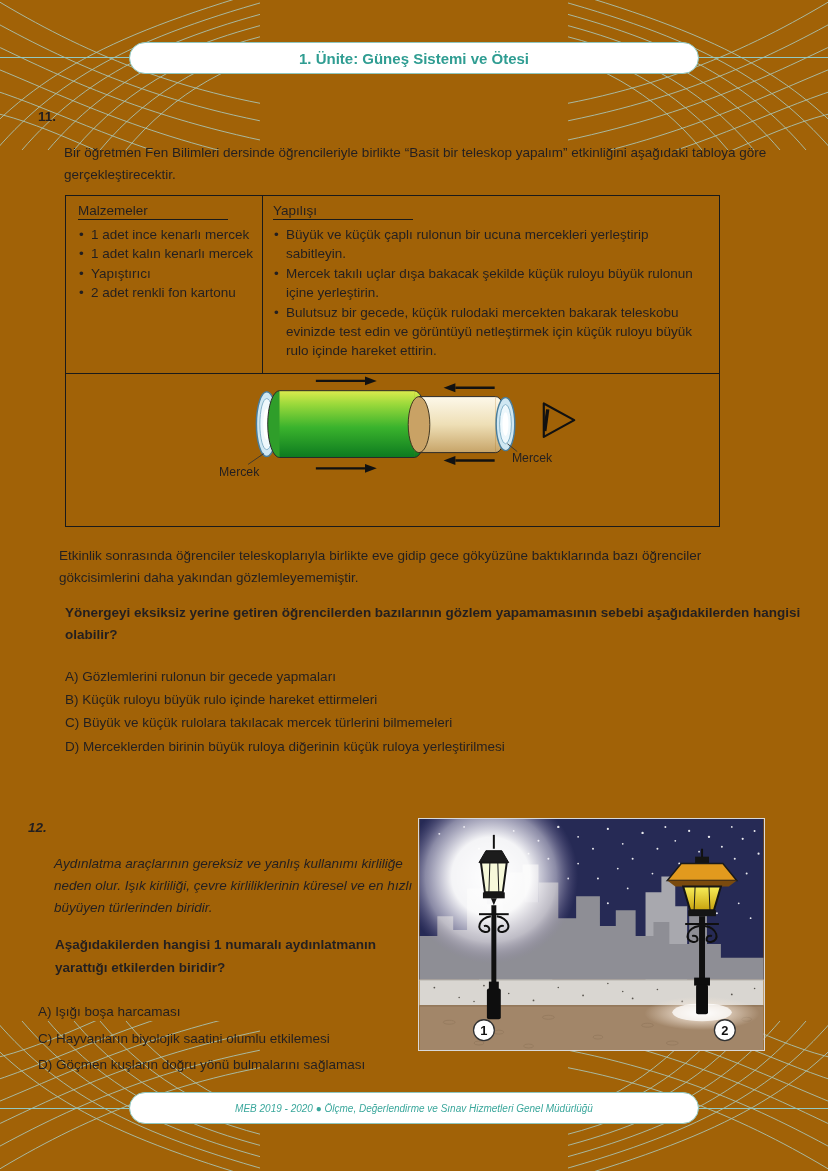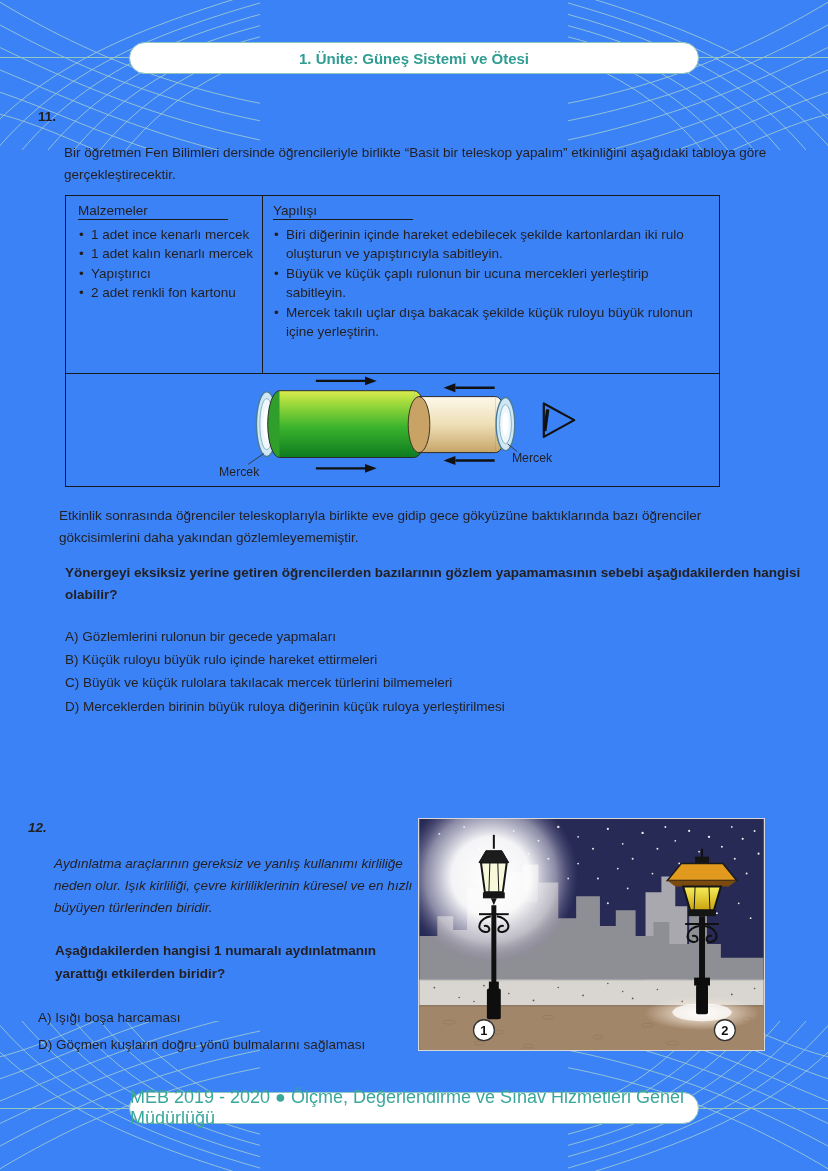--- a/index.html
+++ b/index.html
@@ -1,19 +1,19 @@
 <!DOCTYPE html>
 <html><head>
 <meta charset="utf-8">
 <style>
   * { margin:0; padding:0; box-sizing:border-box; }
   html,body { background:#ffffff; }
   body { font-family:"Liberation Sans", sans-serif; color:#231f20; }
   #page {
-    position:relative; width:828px; height:1171px; background:#3b82f6;
+    position:relative; width:828px; height:1171px; background:#a16207;
     overflow:hidden; font-size:13.5px;
   }
 
   
   .corner { position:absolute; width:260px; height:150px; pointer-events:none; }
   .corner.tl { left:0; top:0; }
   .corner.tr { right:0; top:0; transform:scaleX(-1); }
   .corner.bl { left:0; bottom:0; transform:scaleY(-1); }
   .corner.br { right:0; bottom:0; transform:scale(-1,-1); }
 
@@ -26,30 +26,30 @@
     background:#ffffff; border:1.5px solid #8ec6bf; border-radius:17px;
     display:flex; align-items:center; justify-content:center;
   }
   .band::before {
     content:""; position:absolute; left:5px; top:5px; right:-5px; bottom:-5px;
     border:1px solid #d4eae6; border-radius:17px; z-index:-1;
   }
   .band.header { top:42px; }
   .band.footer { top:1092px; }
   .band.header .band-text { color:#2f9d92; font-size:15px; font-weight:bold; }
-  .band.footer .band-text { color:#3aa79c; font-size:18px; }
+  .band.footer .band-text { color:#3aa79c; font-size:10px;font-style:italic; }
 
   
   #q11 { position:absolute; left:38px; top:106px; width:756px; }
   .qrow { display:flex; line-height:22px; }
   .qnum { width:26px; font-weight:bold; flex:0 0 26px; }
   .qtext { flex:1;margin-top:36px; }
 
   .matbl {
-    margin:9px 0 18px 27px; width:655px; height:292px;
+    margin:9px 0 18px 27px; width:655px; height:332px;
     border:1.6px solid #1a1a1a;
   }
   .t-top { display:flex; height:177px; }
   .t-col1 { width:197px; border-right:1.6px solid #1a1a1a; padding:7px 6px 0 12px; }
   .t-col2 { flex:1; padding:7px 8px 0 10px; }
   .th { display:inline-block; border-bottom:1.3px solid #1a1a1a; padding-bottom:1px; }
   .th.w1 { width:150px; }
   .th.w2 { width:140px; }
   .bl { margin-top:5px; }
   .bi { position:relative; padding-left:13px; line-height:19.4px; }
@@ -59,21 +59,21 @@
   .after-text { margin-left:21px; line-height:22px; margin-bottom:13px; width:712px; }
   .q-bold { margin-left:27px; line-height:22px; font-weight:bold; margin-bottom:19px; width:740px; }
   .opts { margin-left:27px; }
   .opt { line-height:23.2px; }
 
   
   #q12 { position:absolute; left:28px; top:817px; width:756px; }
   #q12 .left { width:392px; }
   #q12 .intro { font-style:italic; }
   #q12 .qnum { font-style:italic; }
-  #q12 .q-bold2 { margin-left:27px; margin-top:20px; font-weight:bold; line-height:23px; width:360px; }
+  #q12 .q-bold2 { margin-left:27px; margin-top:14px; font-weight:bold; line-height:23px; width:360px; }
   #q12 .opts2 { margin-left:10px; margin-top:22px; }
   #q12 .opt2 { line-height:22px; margin-bottom:4.6px; }
   .night-wrap { position:absolute; left:390px; top:1px; width:347px; height:233px; border:1px solid #d9d9d9; }
   .night-wrap svg { display:block; }
 </style>
 </head>
 <body>
 
 <div id="page">
 
@@ -128,23 +128,23 @@
           <div class="bl">
             <div class="bi">1 adet ince kenarlı mercek</div>
             <div class="bi">1 adet kalın kenarlı mercek</div>
             <div class="bi">Yapıştırıcı</div>
             <div class="bi">2 adet renkli fon kartonu</div>
           </div>
         </div>
         <div class="t-col2">
           <span class="th w2">Yapılışı</span>
           <div class="bl">
-            <div class="bi">Biri diğerinin içinde hareket edebilecek şekilde kartonlardan iki rulo oluşturun ve yapıştırıcıyla sabitleyin.</div>
             <div class="bi">Büyük ve küçük çaplı rulonun bir ucuna mercekleri yerleştirip sabitleyin.</div>
             <div class="bi">Mercek takılı uçlar dışa bakacak şekilde küçük ruloyu büyük rulonun içine yerleştirin.</div>
+            <div class="bi">Bulutsuz bir gecede, küçük rulodaki mercekten bakarak teleskobu evinizde test edin ve görüntüyü netleştirmek için küçük ruloyu büyük rulo içinde hareket ettirin.</div>
           </div>
         </div>
       </div>
 
       <div class="t-diagram">
         <svg width="652" height="112" viewBox="0 0 655 114">
           <defs>
             <linearGradient id="greenGrad" x1="0" y1="0" x2="0" y2="1">
               <stop offset="0" stop-color="#dcea4e"></stop>
               <stop offset="0.2" stop-color="#9bd93b"></stop>
@@ -226,20 +226,21 @@
 
   <div id="q12">
     <div class="left">
       <div class="qrow intro">
         <span class="qnum">12.</span>
         <span class="qtext">Aydınlatma araçlarının gereksiz ve yanlış kullanımı kirliliğe neden olur. Işık kirliliği, çevre kirliliklerinin küresel ve en hızlı büyüyen türlerinden biridir.</span>
       </div>
       <div class="q-bold2">Aşağıdakilerden hangisi 1 numaralı aydınlatmanın yarattığı etkilerden biridir?</div>
       <div class="opts2">
         <div class="opt2">A) Işığı boşa harcaması</div>
+        <div class="opt2">C) Hayvanların biyolojik saatini olumlu etkilemesi</div>
         <div class="opt2">D) Göçmen kuşların doğru yönü bulmalarını sağlaması</div>
       </div>
     </div>
 
     <div class="night-wrap">
       <svg width="345" height="231" viewBox="0 0 347 233">
         <defs>
           <radialGradient id="glow1" cx="0.5" cy="0.5" r="0.5">
             <stop offset="0" stop-color="#ffffff" stop-opacity="1"></stop>
             <stop offset="0.45" stop-color="#ffffff" stop-opacity="0.95"></stop>

